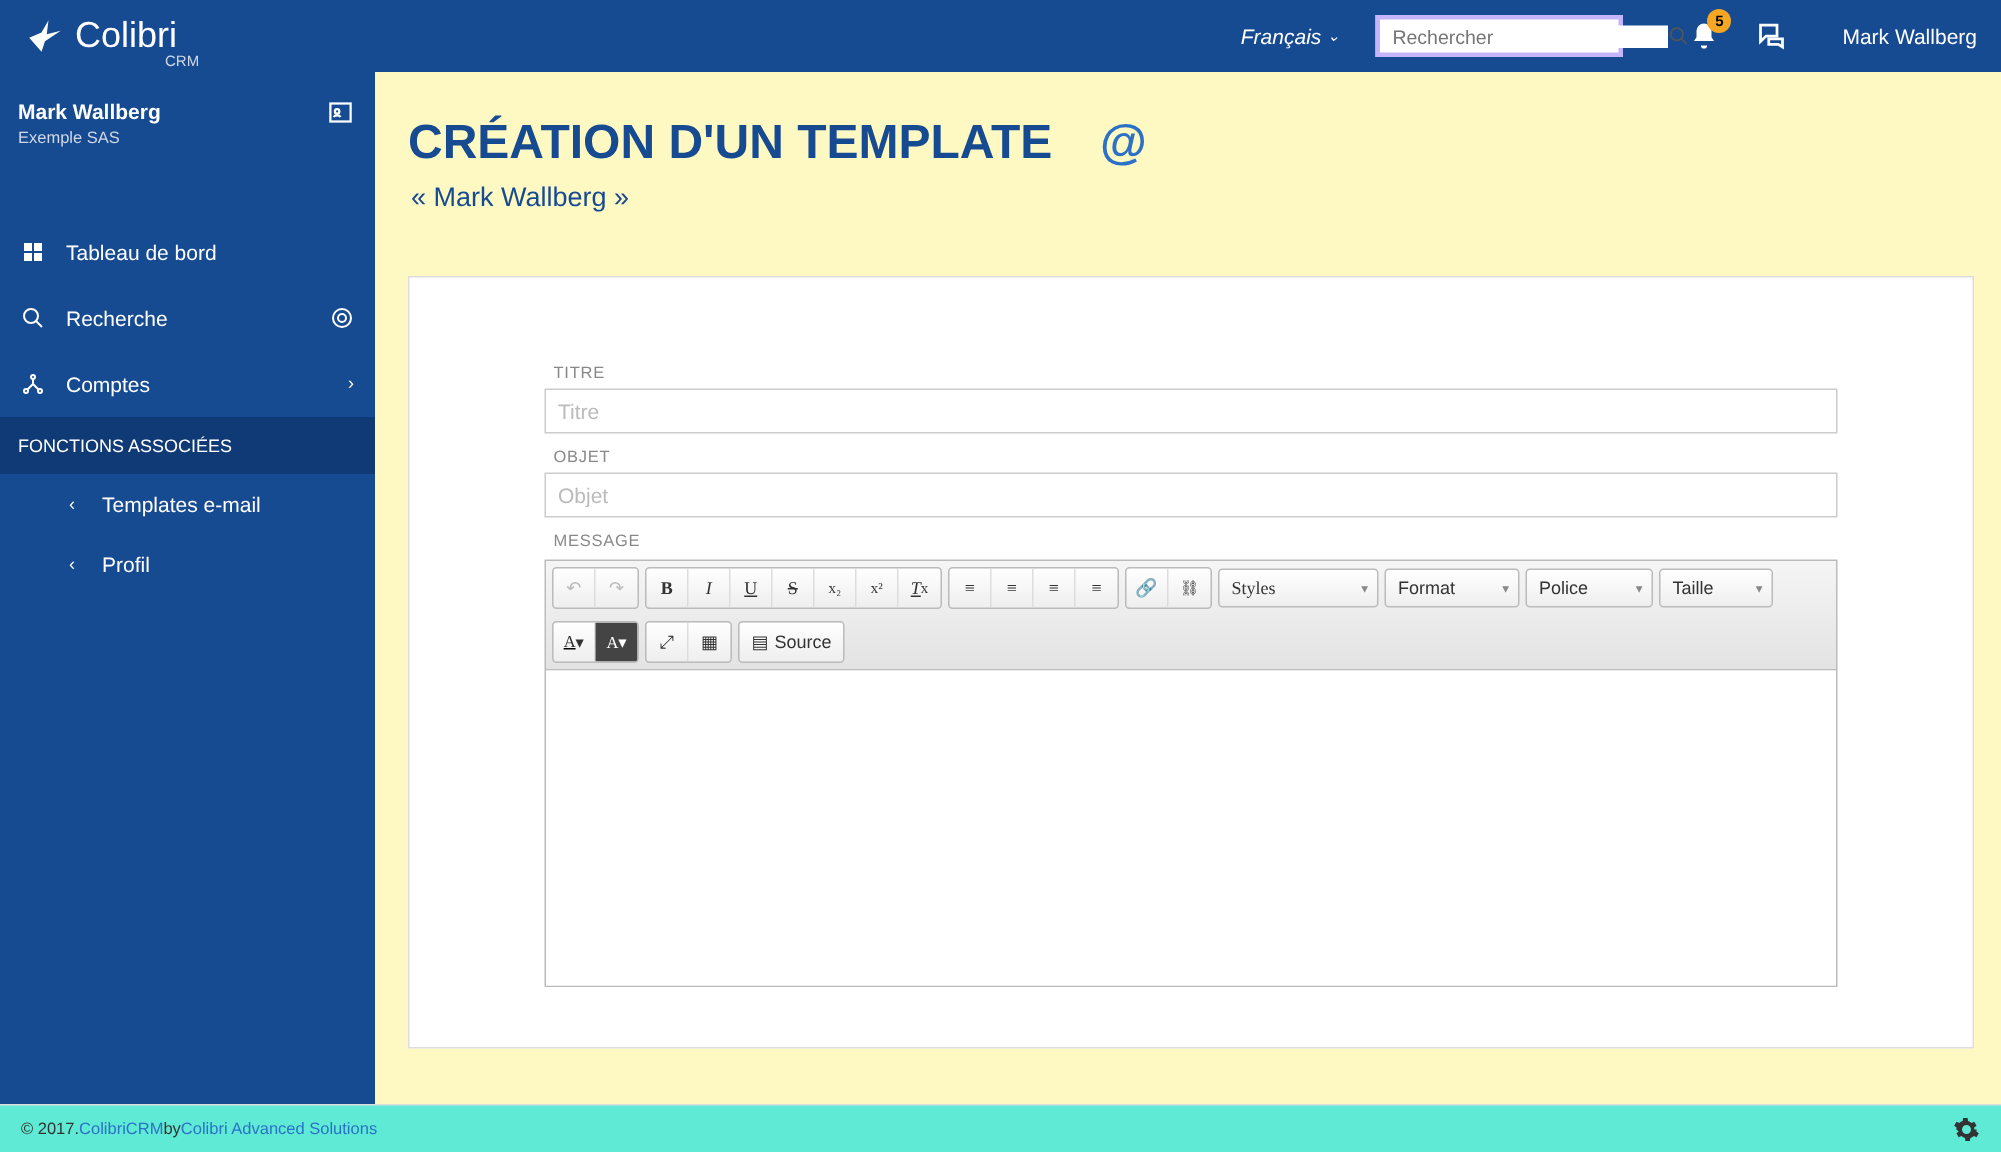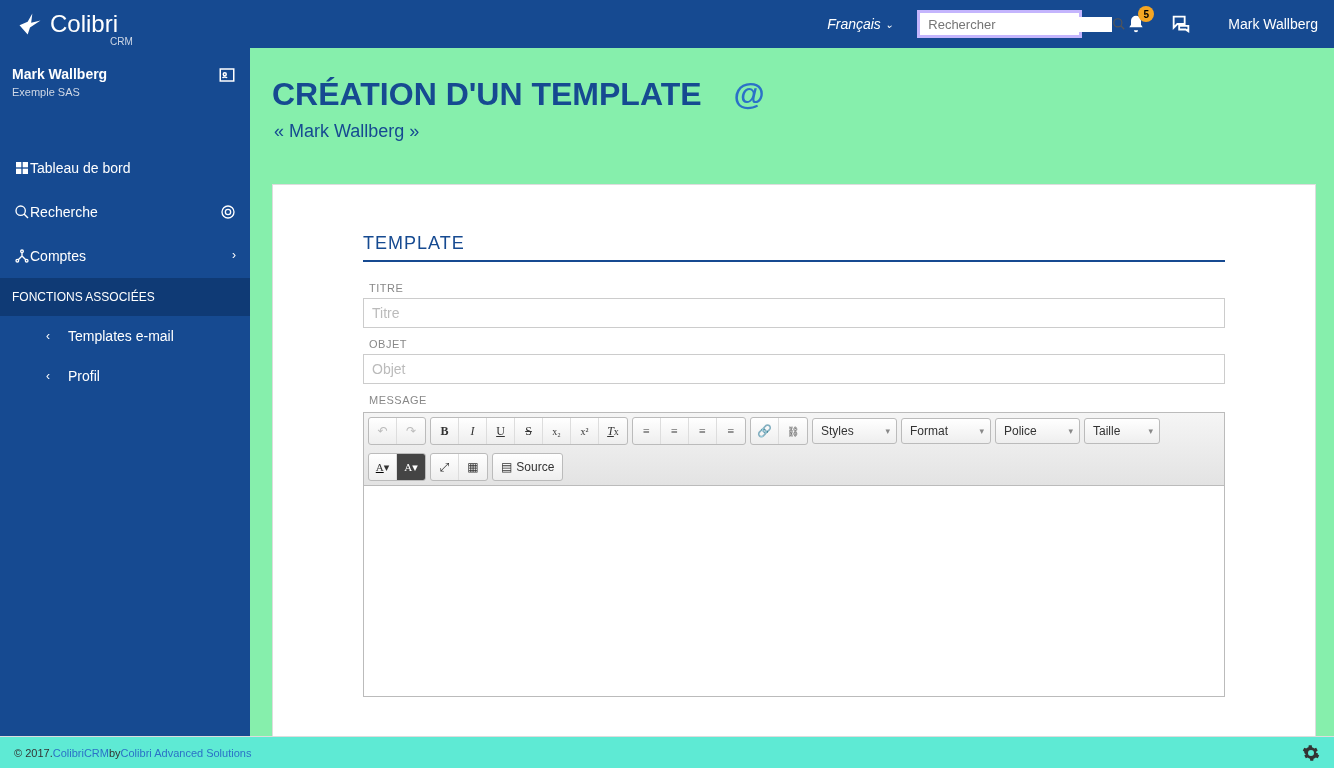--- a/index.html
+++ b/index.html
@@ -17,27 +17,27 @@
 .top-icon { margin: 0 12px; cursor: pointer; position: relative; }
 .badge { position:absolute; top:-8px; right:-8px; background:#f5a623; color:#000; border-radius:50%; width:16px; height:16px; font-size:10px; display:flex; align-items:center; justify-content:center; font-weight:bold;}
 .top-user { margin-left: 24px; cursor:pointer; }
 
 .layout { display:flex; height: calc(100% - 80px); }
 .sidebar { width: 250px; background: #164a91; color:#fff; display:flex; flex-direction:column; }
 .user-block { padding: 18px 12px; position:relative; }
 .user-name { font-weight:bold; font-size:14px; }
 .user-company { font-size:11px; color:#cfd8e6; margin-top:4px;}
 .user-icon { position:absolute; right:14px; top:18px; }
-.nav-item { display:flex; align-items:flex-start; padding: 14px 14px; cursor:pointer; font-size:14px; position:relative; }
+.nav-item { display:flex; align-items:flex-start; padding: 14px 14px; cursor:pointer; font-size:14px; gap:14px; position:relative; }
 .nav-right { position:absolute; right:14px; }
 .section-header { background:#0f3a75; padding:12px 12px; font-size:12px; }
 .sub-item { display:flex; align-items:center; padding:12px 12px 12px 46px; cursor:pointer; position:relative; font-size:14px; }
 .sub-item span.label { margin-left:18px; }
 
-.main { flex:1; background:#86efac; overflow:auto; }
+.main { flex:1; background:#fef9c3; overflow:auto; }
 .page-header { padding: 28px 0 0 22px; }
 .page-title { font-size:32px; font-weight:bold; color:#164a91; display:inline-block; }
 .page-at { font-size:32px; color:#2b71c7; margin-left:28px; font-weight:bold; display:inline-block; vertical-align:top;}
 .breadcrumb { color:#164a91; font-size:18px; margin-top:8px; padding-left:2px; }
 
 .card { background:#fff; margin:42px 18px 18px 22px; border:1px solid #ddd; padding: 48px 90px 40px 90px; }
 .section-title { color:#164a91; font-size:18px; font-weight:normal; border-bottom:2px solid #164a91; padding-bottom:6px; margin-bottom:20px; letter-spacing:1px;}
 .field-label { font-size:11px; color:#888; letter-spacing:0.5px; margin: 10px 0 4px 6px; }
 .text-input { width:100%; border:1px solid #ccc; padding:6px 8px; font-size:14px; outline:none; }
 .text-input::placeholder { color:#bbb; }
@@ -159,21 +159,20 @@
   </div>
 
   <div class="main">
     <div class="page-header">
       <span class="page-title">CRÉATION D'UN TEMPLATE</span>
       <span class="page-at">@</span>
       <div class="breadcrumb">« Mark Wallberg »</div>
     </div>
 
     <div class="card">
-      <div class="section-title">TEMPLATE</div>
 
       <div class="field-label">TITRE</div>
       <input class="text-input" type="text" placeholder="Titre" style="">
 
       <div class="field-label">OBJET</div>
       <input class="text-input" type="text" placeholder="Objet" style="">
 
       <div class="field-label">MESSAGE</div>
       <div class="editor">
         <div class="toolbar">
@@ -204,21 +203,21 @@
           <div class="tb-group">
             <div class="tb-btn">≡</div>
             <div class="tb-btn">≡</div>
             <div class="tb-btn">≡</div>
             <div class="tb-btn">≡</div>
           </div>
           <div class="tb-group">
             <div class="tb-btn">🔗</div>
             <div class="tb-btn" style="font-size:10px;">⛓</div>
           </div>
-          <div class="tb-select" style="width:85px;">
+          <div class="tb-select" style="width:107px;font-family:Liberation Serif, serif;">
               <span>Styles</span>
             </div>
           <div class="tb-select" style="width:90px;">
               <span>Format</span>
             </div>
           <div class="tb-select" style="width:85px;">
               <span>Police</span>
             </div>
           <div class="tb-select" style="width:76px;">
               <span>Taille</span>

